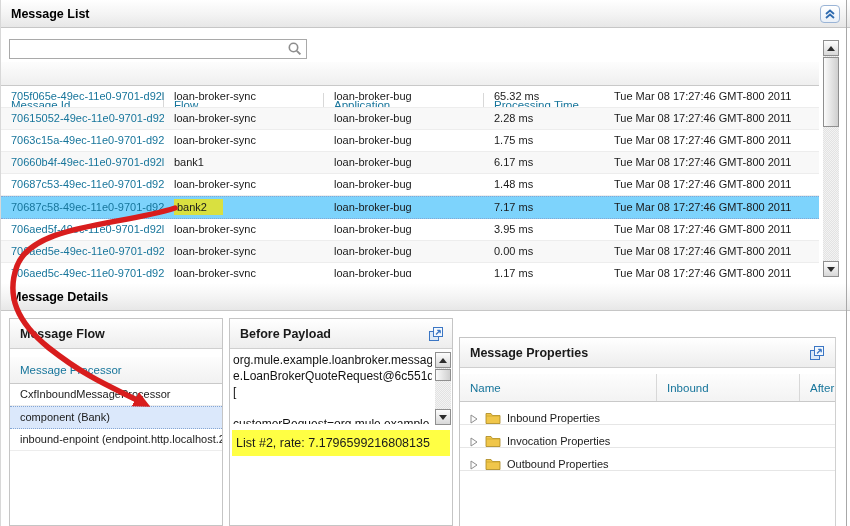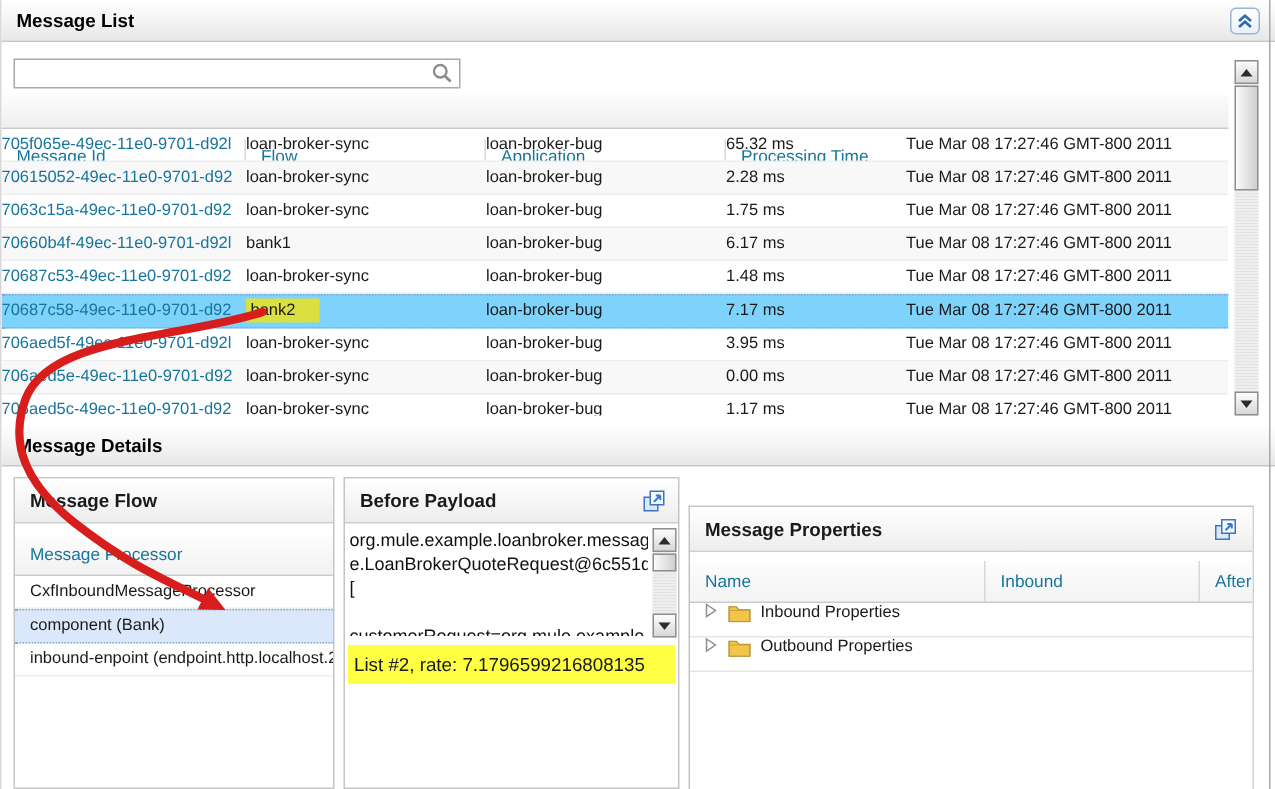--- a/index.html
+++ b/index.html
@@ -49,21 +49,21 @@
     font-size:11.5px; color:#17759b;
   }
   .mlist-header .hcell { line-height:24px; padding-left:10px; border-right:1px solid #d8d8d8; cursor:pointer;margin-top:31px; }
   .mlist-header .hcell:last-child { border-right:none; }
   .mlist-body { left:0; top:86px; width:818px; height:191px; overflow:hidden; }
   .mrow {
     display:grid; grid-template-columns:163px 160px 160px 120px 1fr;
     height:22px; font-size:11px; border-bottom:1px solid #ededed; cursor:pointer;
   }
   .mrow:nth-child(even) { background:#f8f8f8; }
-  .mrow .cell { line-height:21px; white-space:nowrap; overflow:hidden; }
+  .mrow .cell { line-height:21px; padding-left:10px; white-space:nowrap; overflow:hidden; }
   .mrow .id-cell { color:#17759b; }
   .mrow.selected {
     background:#7dd3fc;
     border-top:1px dotted #84a6d4; border-bottom:1px dotted #84a6d4; height:23px;
   }
   .hl-flow { background:#d9e040; padding:2px 16px 2px 3px; }
 
   
   .vscroll { width:16px; background:repeating-conic-gradient(#f3f3f3 0% 25%, #e2e2e2 0% 50%) 0 0/2px 2px; position:absolute; }
   .sbtn {
@@ -104,21 +104,21 @@
     margin:6px 2px 0 2px; background:#ffff44; height:26px; line-height:26px;
     font-size:12.5px; padding-left:4px; white-space:nowrap; overflow:hidden;
   }
 
   
   .props-header {
     height:28px; display:flex; border-bottom:1px solid #c9c9c9;
     background:linear-gradient(#fdfdfd,#f3f3f3); font-size:11.5px; color:#17759b;
   }
   .props-header .pcell { line-height:28px; padding-left:10px; border-right:1px solid #d8d8d8; cursor:pointer; white-space:nowrap; overflow:hidden; }
-  .prop-row { height:23px; display:flex; align-items:flex-start; border-bottom:1px solid #e6e6e6; font-size:11px; cursor:pointer; }
+  .prop-row { height:23px; display:flex; align-items:flex-end; border-bottom:1px solid #e6e6e6; font-size:11px; cursor:pointer; }
   .expander { width:10px; height:10px; margin:0 6px 0 9px; flex:none; }
   .folder-ic { width:16px; height:13px; margin-right:6px; flex:none; }
 
   .page-right-line { left:845px; top:0; width:1px; height:526px; background:#a8a8a8; }
 
   .arrow-layer { left:0; top:0; width:850px; height:526px; pointer-events:none; z-index:60; }
 </style>
 </head>
 <body>
 
@@ -294,20 +294,30 @@
     <span>Inbound Properties</span>
   </div>
   <div class="prop-row">
     <svg class="expander" viewBox="0 0 10 10">
         <polygon points="2,1 8,5 2,9" fill="#fdfdfd" stroke="#8e8e8e"></polygon>
       </svg>
     <svg class="folder-ic" viewBox="0 0 16 13">
       <path d="M1 2.5 h5 l1.5 2 H15 v8 H1 z" fill="#f0c64a" stroke="#a8871e" stroke-width="0.8"></path>
       <path d="M1 5 h14" stroke="#caa52e" stroke-width="0.8"></path>
     </svg>
+    <span>Invocation Properties</span>
+  </div>
+  <div class="prop-row">
+    <svg class="expander" viewBox="0 0 10 10">
+        <polygon points="2,1 8,5 2,9" fill="#fdfdfd" stroke="#8e8e8e"></polygon>
+      </svg>
+    <svg class="folder-ic" viewBox="0 0 16 13">
+      <path d="M1 2.5 h5 l1.5 2 H15 v8 H1 z" fill="#f0c64a" stroke="#a8871e" stroke-width="0.8"></path>
+      <path d="M1 5 h14" stroke="#caa52e" stroke-width="0.8"></path>
+    </svg>
     <span>Outbound Properties</span>
   </div>
 </div>
 
 <div class="abs page-right-line"></div>
 
 <svg class="abs arrow-layer" viewBox="0 0 850 526">
   <defs>
     <marker id="ah" markerUnits="userSpaceOnUse" markerWidth="18" markerHeight="16" refX="2" refY="8" orient="auto">
       <path d="M0,0 L17,8 L0,16 Z" fill="#d81d1d"></path>

